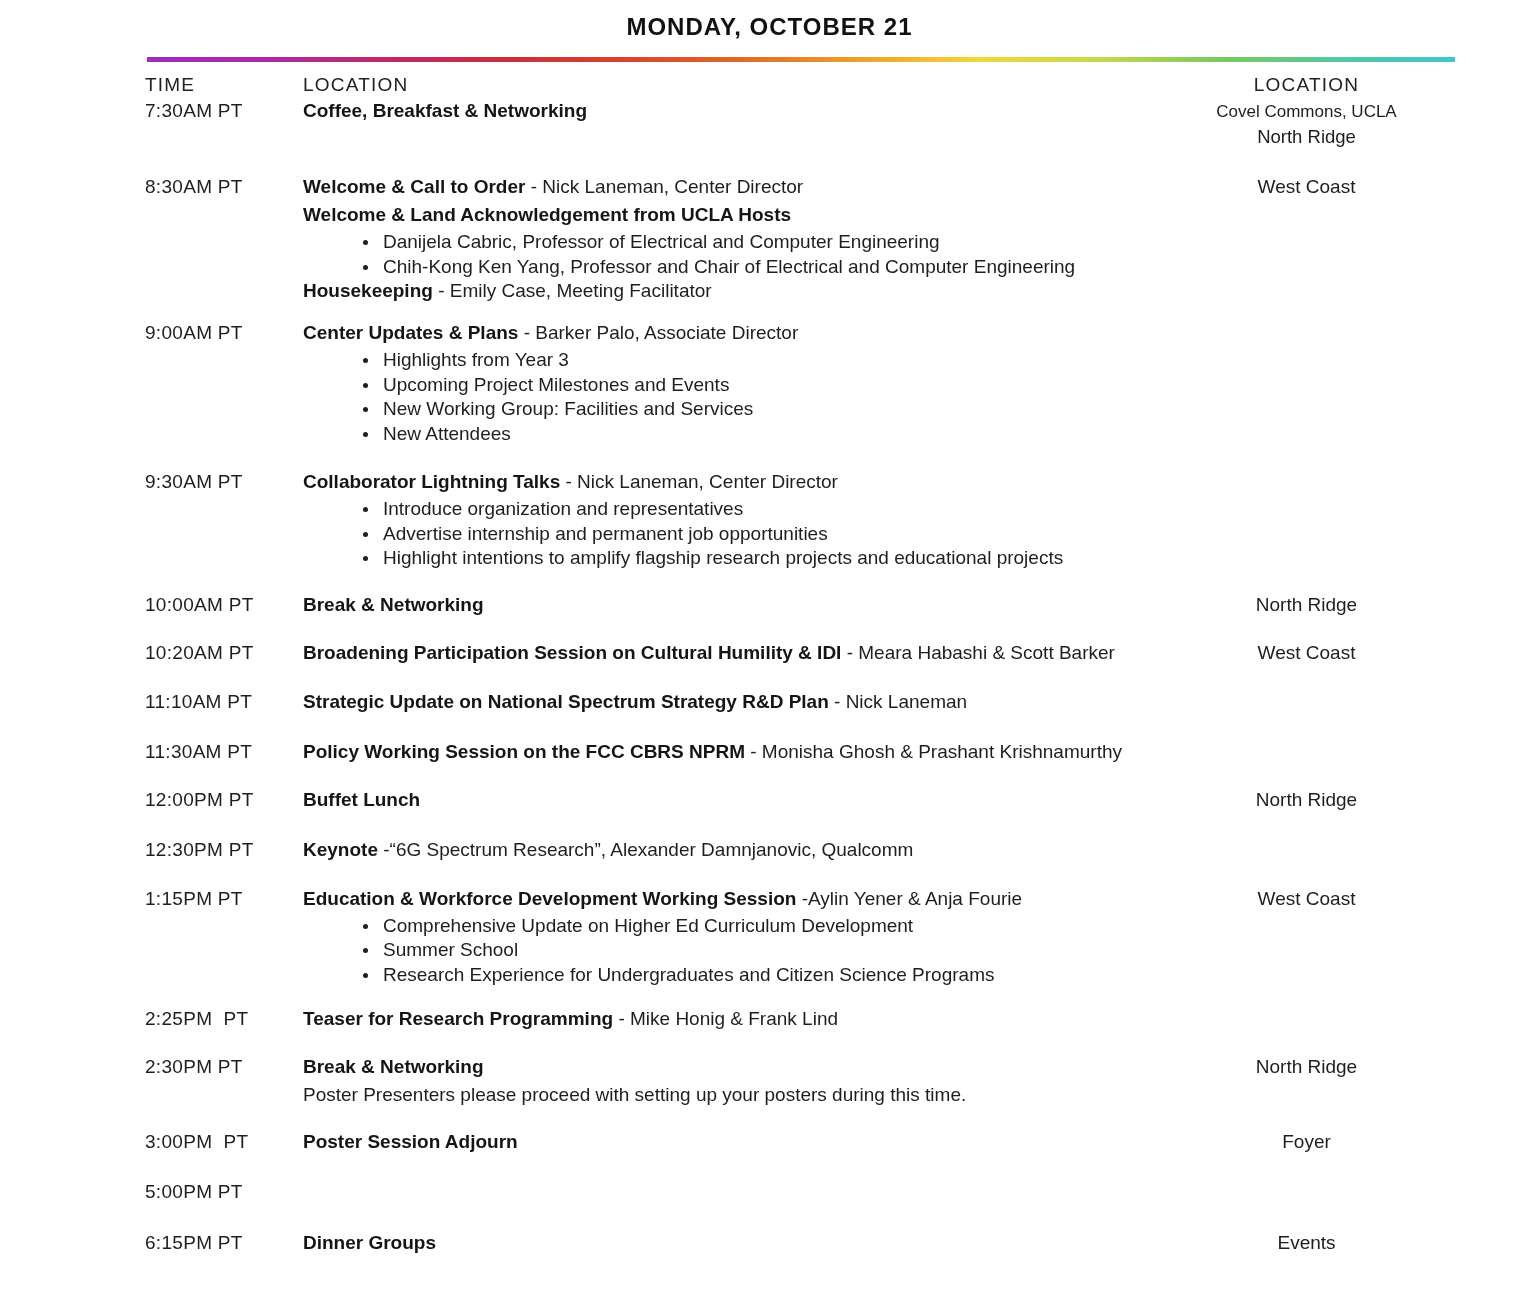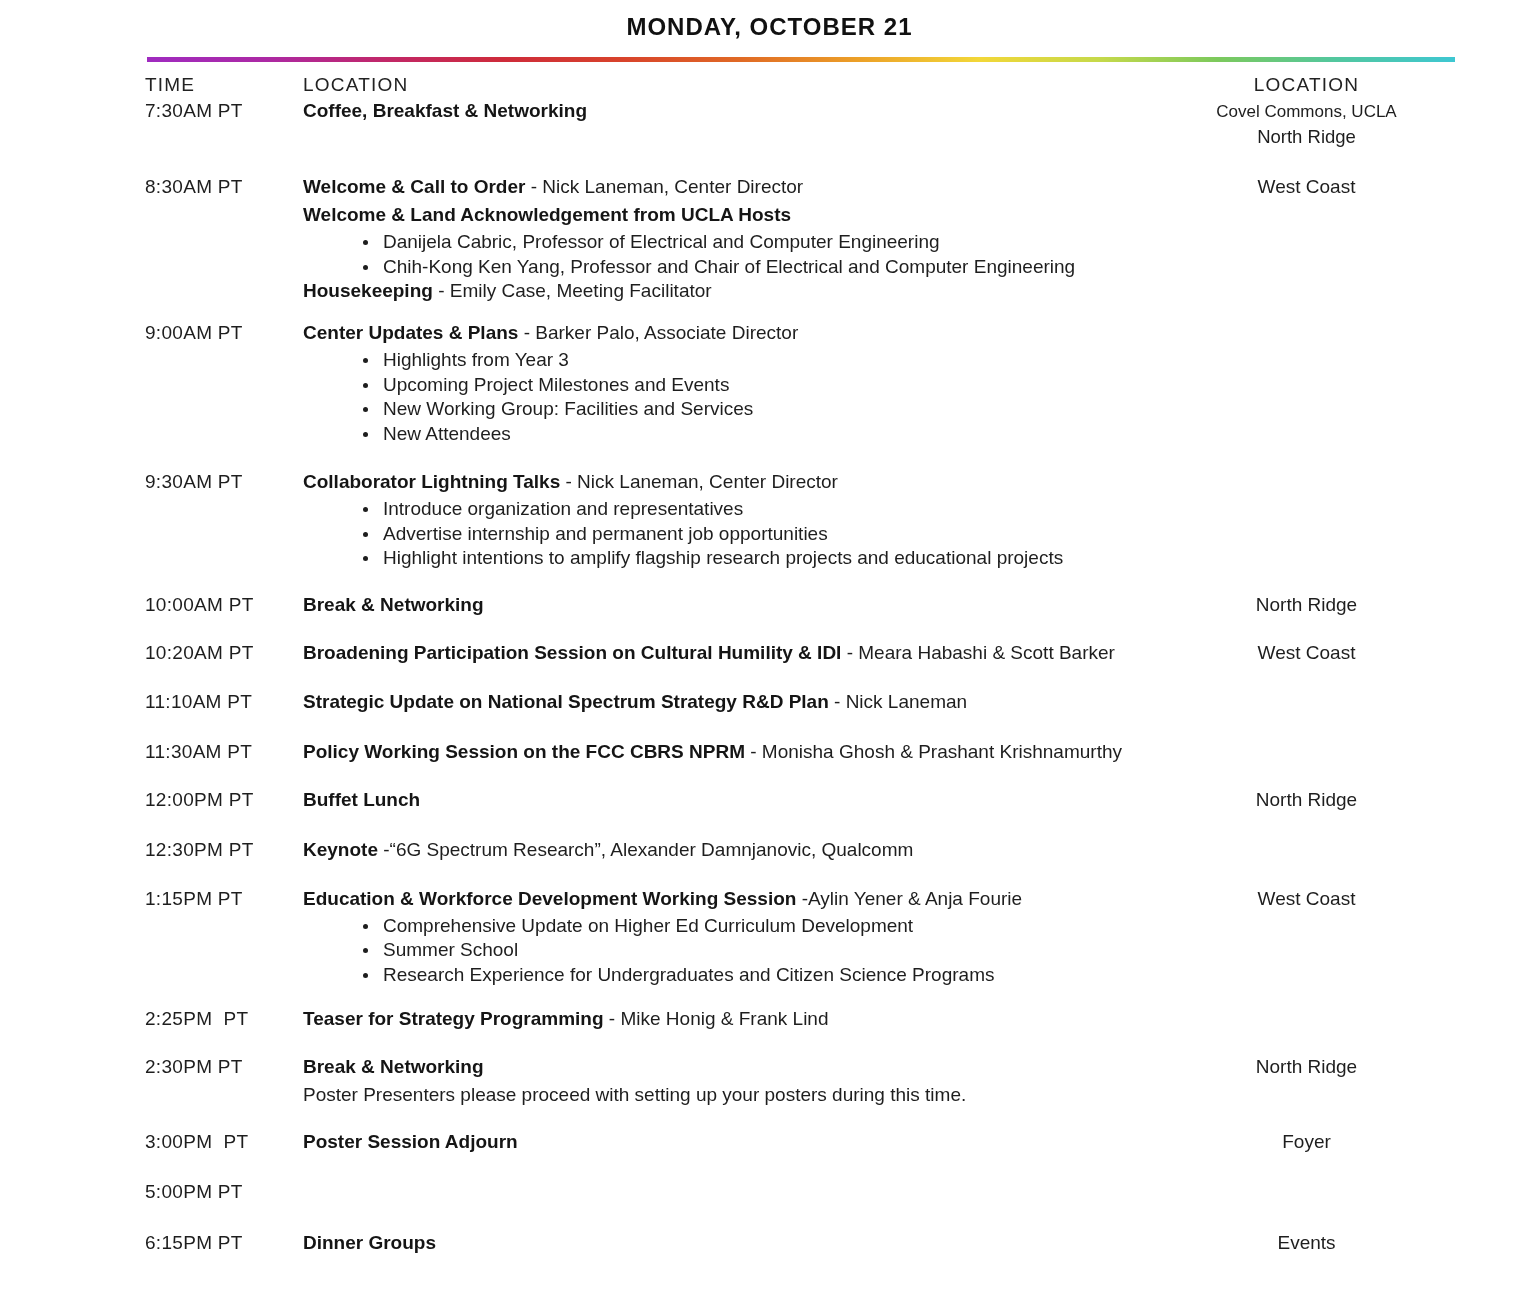--- a/index.html
+++ b/index.html
@@ -193,21 +193,21 @@
         <li>Summer School</li>
         <li>Research Experience for Undergraduates and Citizen Science Programs</li>
       </ul>
     </div>
     <div class="loc">West Coast</div>
   </div>
 
   <div class="row r11">
     <div class="time">2:25PM  PT</div>
     <div class="session">
-      <div class="s-line"><span class="s-title">Teaser for Strategy Programming</span><span class="s-speaker"> - Mike Honig &amp; Frank Lind</span></div>
+      <div class="s-line"><span class="s-title">Teaser for Research Programming</span><span class="s-speaker"> - Mike Honig &amp; Frank Lind</span></div>
     </div>
     <div class="loc"></div>
   </div>
 
   <div class="row r12">
     <div class="time">2:30PM PT</div>
     <div class="session">
       <div class="s-line"><span class="s-title">Break &amp; Networking</span></div>
       <div class="note">Poster Presenters please proceed with setting up your posters during this time.</div>
     </div>

